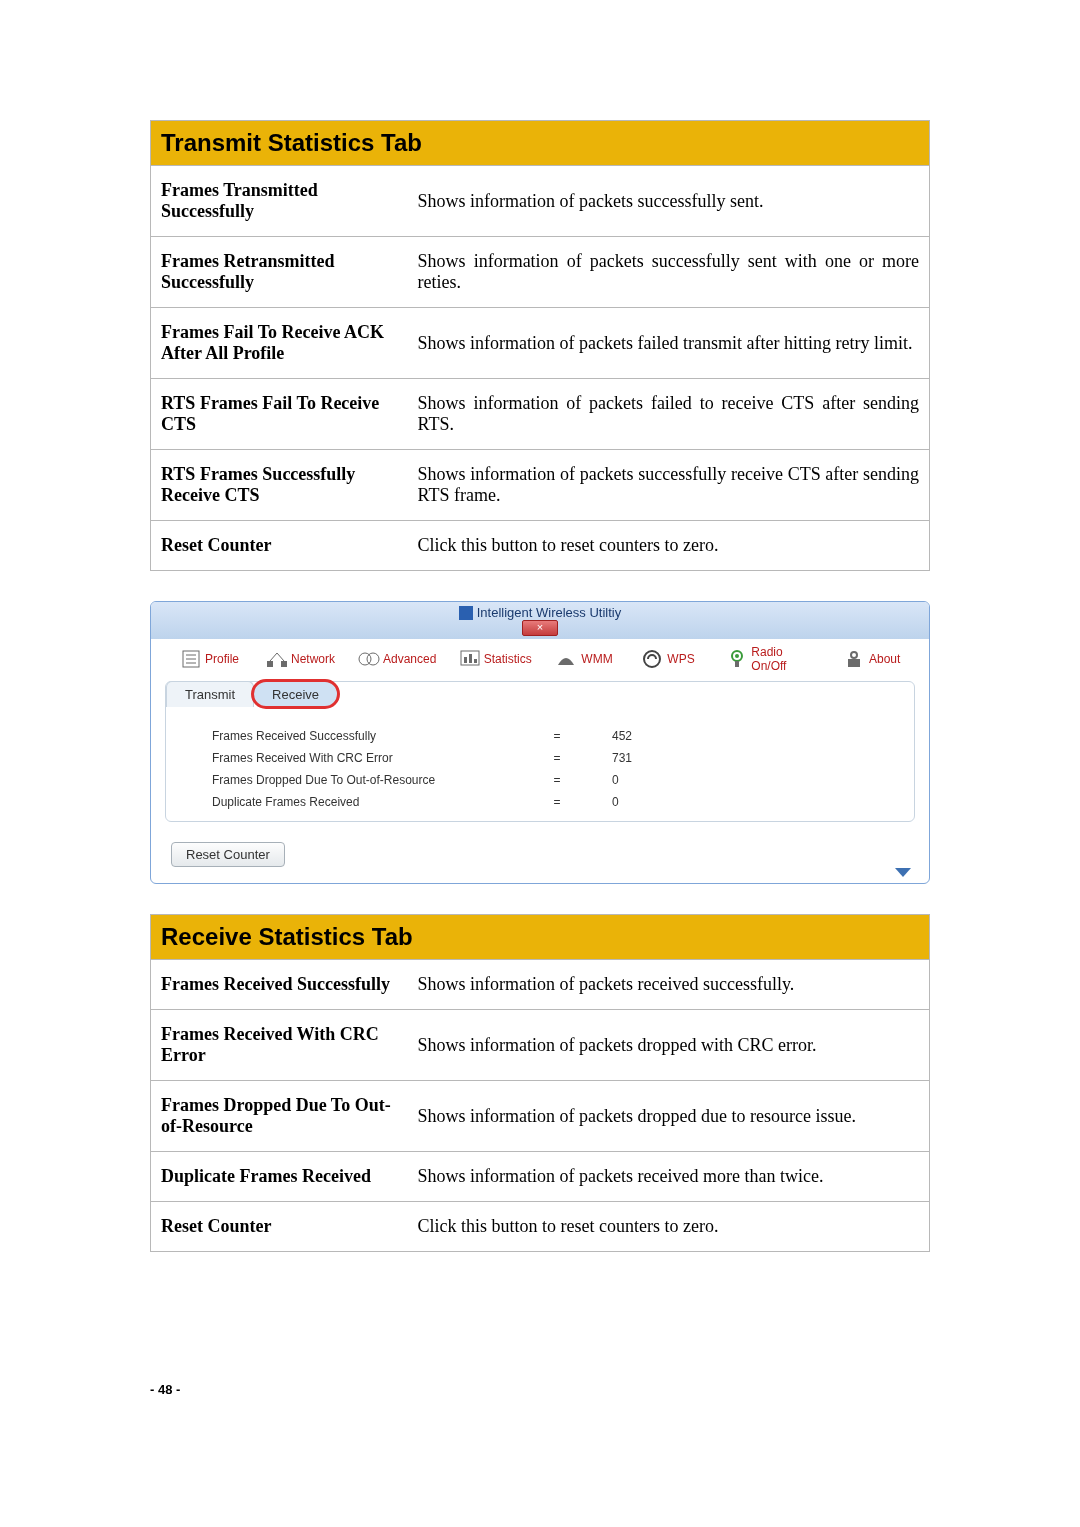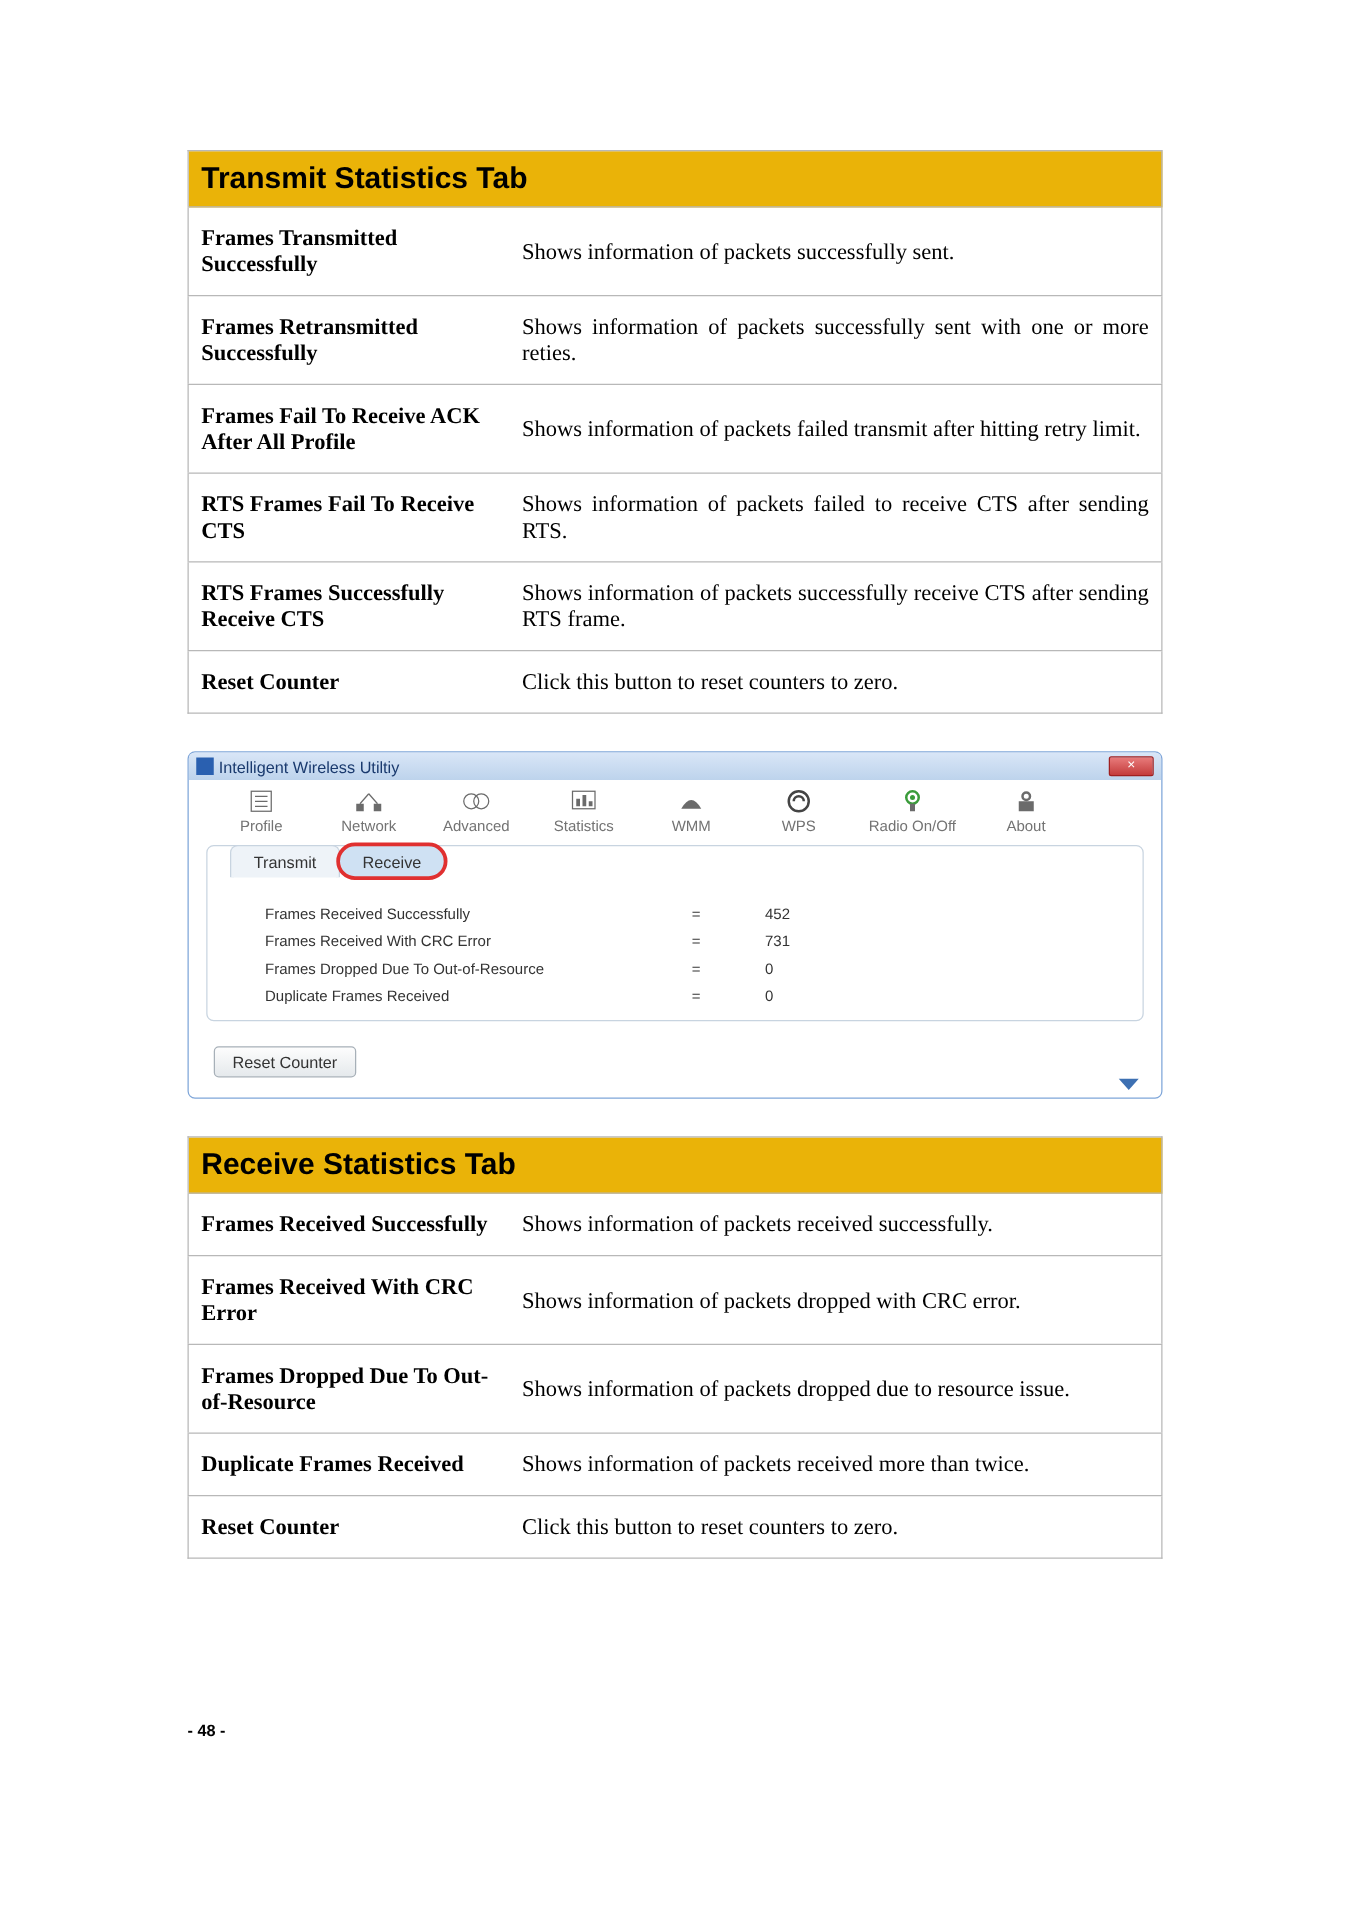--- a/index.html
+++ b/index.html
@@ -54,20 +54,21 @@
     overflow: hidden;
   }
   .dialog-titlebar {
     background: linear-gradient(#d9e6f7,#bdd3ec);
     color: #1a3a6e;
     font-size: 13px;
     padding: 3px 6px;
     display: flex;
     align-items: center;
     justify-content: space-between;
+    flex-direction: column;
   }
   .dialog-titlebar .left { display:flex; align-items:center; gap:4px;}
   .title-icon {
     width: 14px; height: 14px;
     background: #2a60b0;
     display:inline-block;
   }
   .close-btn {
     width: 36px; height: 16px;
     background: linear-gradient(#e87b7b,#c43c3c);
@@ -79,43 +80,41 @@
     line-height:13px;
   }
   .toolbar {
     display:flex;
     gap: 26px;
     padding: 6px 28px 8px 28px;
     align-items:center;
   }
   .tool {
     display:flex;
-    flex-direction:column;
+    flex-direction:row;
     align-items:center;
     font-size:12px;
-    color:#737373;
+    color:#b91c1c;
     gap:2px;
     min-width:60px;
-    justify-content:flex-end;
   }
   .tool .ic {
     width:26px;height:22px;
     display:flex;align-items:center;justify-content:center;
   }
   .tool svg { display:block; }
   .panel-wrap {
     margin: 0 14px 4px 14px;
     border: 1px solid #c8d4e0;
     border-radius: 6px;
     padding-top: 0;
   }
   .subtabs {
     display:flex;
     margin-top:-1px;
-    margin-left:18px;
   }
   .subtab {
     font-size:13px;
     padding:5px 18px;
     border:1px solid #c8d4e0;
     border-bottom:none;
     background:#eef3f8;
     border-radius:6px 6px 0 0;
     margin-right:-1px;
     color:#333;

